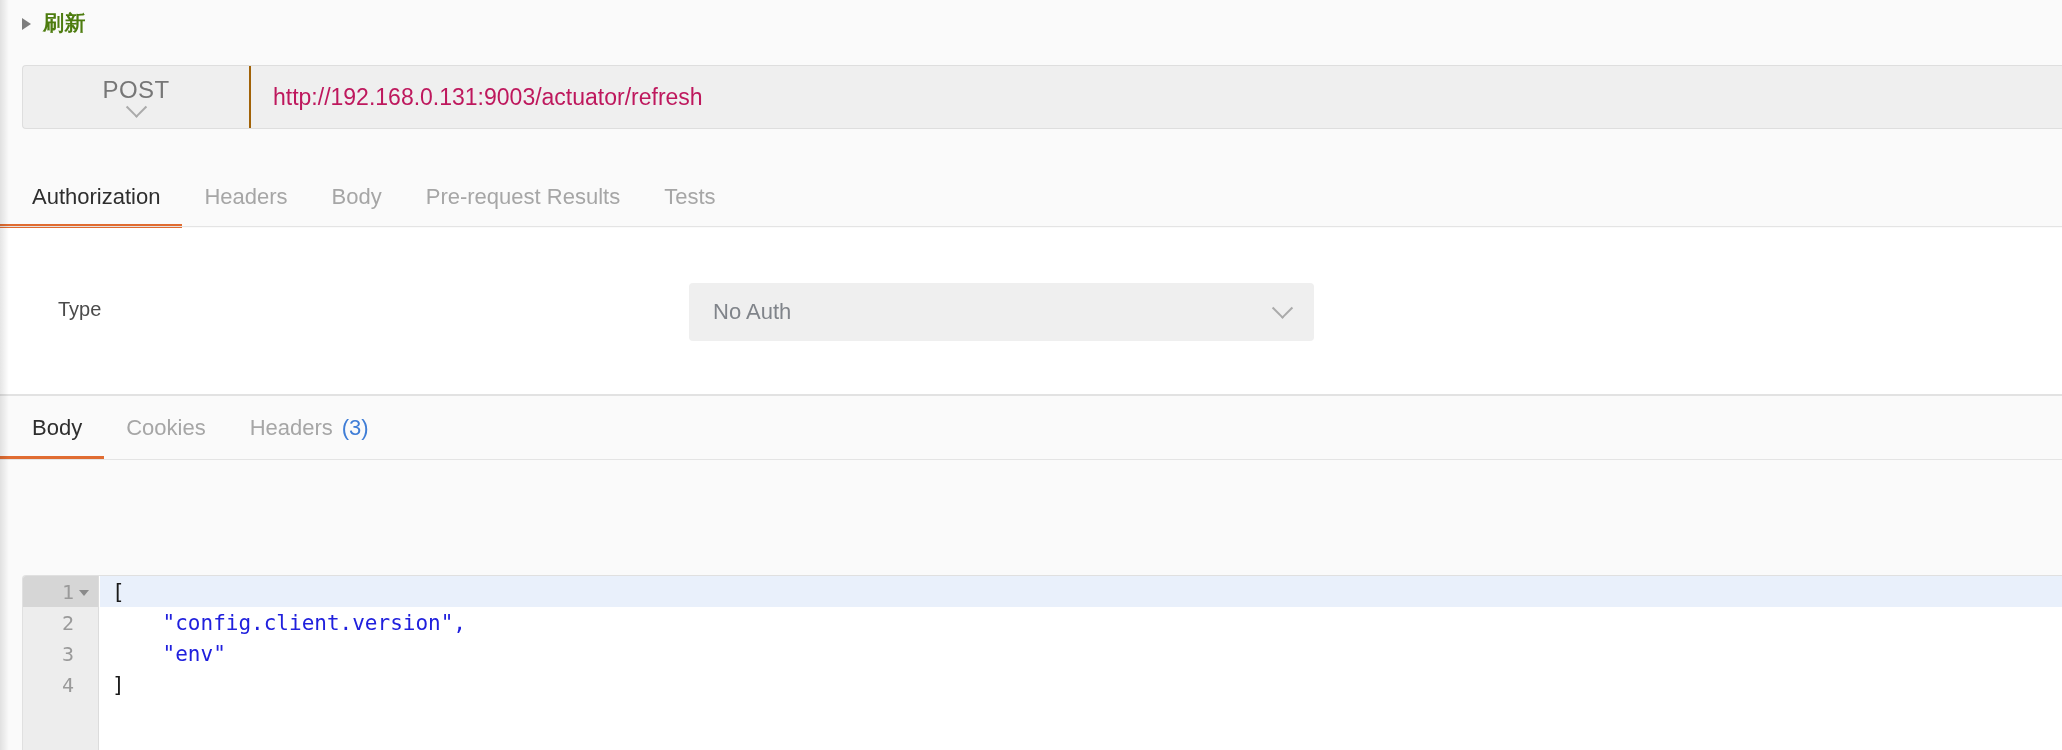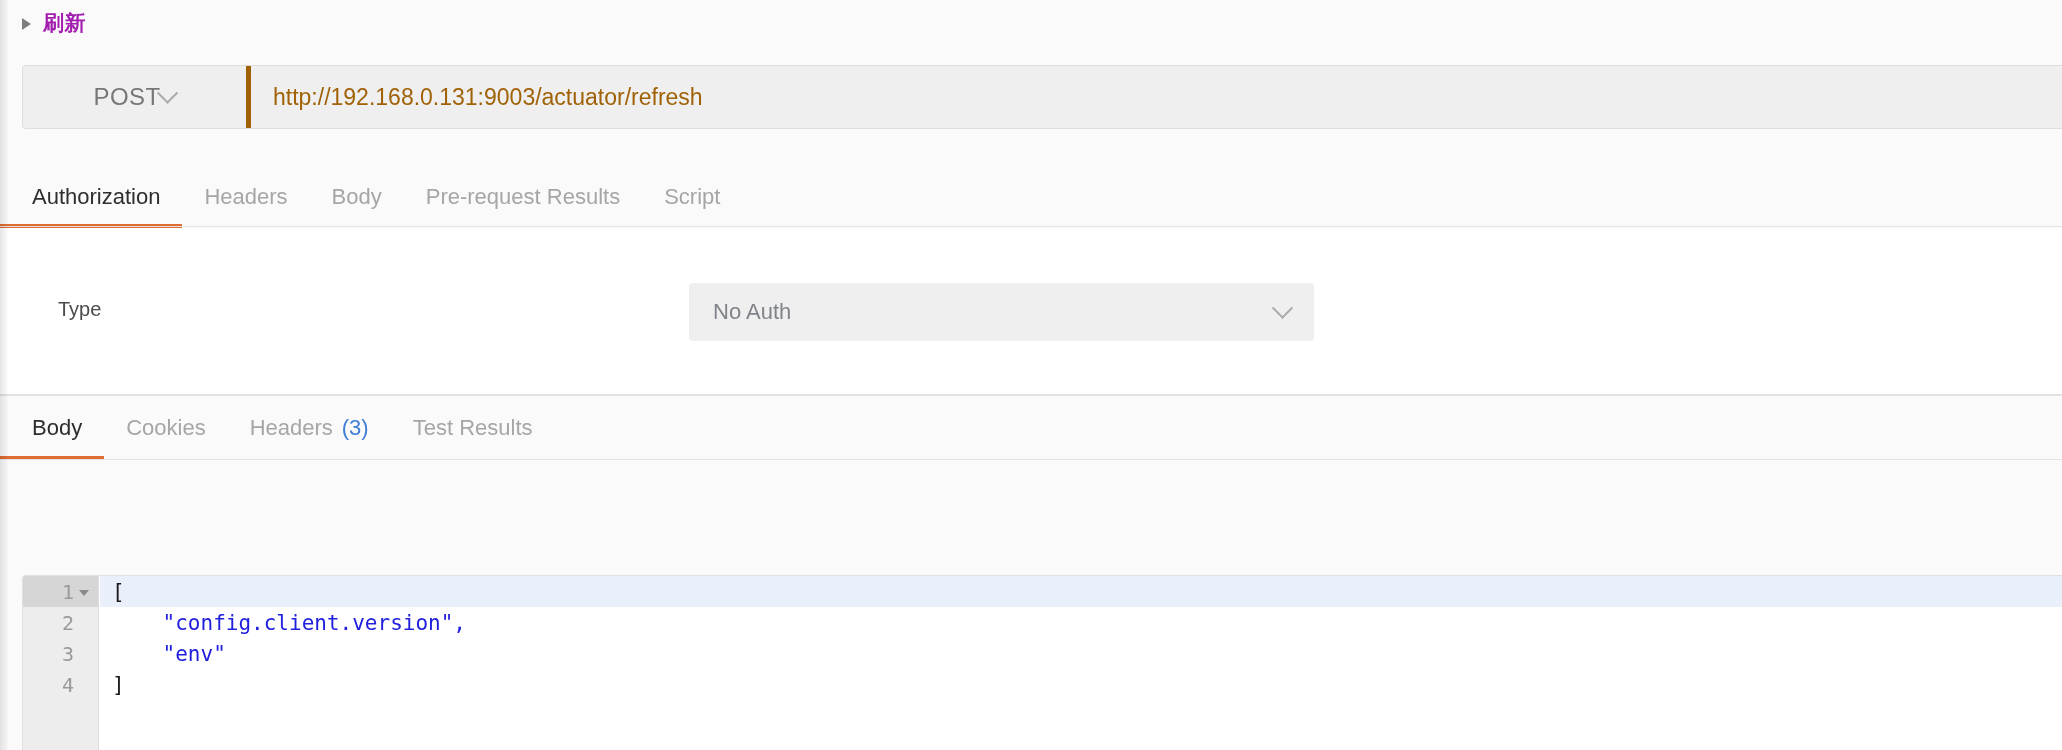--- a/index.html
+++ b/index.html
@@ -44,64 +44,65 @@
     width: 0; height: 0;
     border-left: 9px solid #7E7E7E;
     border-top: 6px solid transparent;
     border-bottom: 6px solid transparent;
     margin-right: 12px;
     margin-top: 1px;
   }
   #request-title-text {
     font-size: 21px;
     font-weight: 700;
-    color: #a21caf;
+    color: #4d7c0f;
     letter-spacing: 0.5px;
   }
 
   
   #url-bar {
     position: absolute;
     left: 22px; top: 65px;
     width: 2040px; height: 64px;
     display: flex;
     background: #EFEFEF;
     border: 1px solid #DEDEDE;
     border-right: none;
     border-radius: 4px 0 0 4px;
   }
   #method-selector {
     width: 228px;
     height: 100%;
     display: flex;
     align-items: center;
     justify-content: center;
-    border-right: 5px solid #a16207;
+    border-right: 2px solid #a16207;
     cursor: pointer;
     gap: 0;
+    flex-direction: column;
   }
   #method-label {
     font-size: 24px;
     color: #777777;
     letter-spacing: 0.4px;
   }
   .chevron-dn {
     width: 15px; height: 15px;
     border-right: 2.6px solid #AAAAAA;
     border-bottom: 2.6px solid #AAAAAA;
     transform: rotate(45deg) translate(-3px,-3px);
   }
   #url-input {
     flex: 1;
     height: 100%;
     display: flex;
     align-items: center;
     padding-left: 22px;
     font-size: 23px;
-    color: #a16207;
+    color: #be185d;
     background: transparent;
     border: none;
     outline: none;
     font-family: "Liberation Sans", sans-serif;
     cursor: text;
   }
 
   
   #request-tabs {
     position: absolute;
@@ -296,21 +297,21 @@
     <div class="tab">
       <span>Headers</span>
     </div>
     <div class="tab">
       <span>Body</span>
     </div>
     <div class="tab">
       <span>Pre-request Results</span>
     </div>
     <div class="tab">
-      <span>Script</span>
+      <span>Tests</span>
     </div>
   </div>
   <div id="request-tabs-rule"></div>
 
   <div id="auth-panel">
     <div id="auth-type-label">Type</div>
     <div id="auth-type-select">
       <span id="auth-type-value">No Auth</span>
       <span class="chevron-dn"></span>
     </div>
@@ -322,23 +323,20 @@
     <div class="tab active">
       <span>Body</span>
     </div>
     <div class="tab">
       <span>Cookies</span>
     </div>
     <div class="tab">
       <span>Headers</span>
       <span class="tab-count">(3)</span>
     </div>
-    <div class="tab">
-      <span>Test Results</span>
-    </div>
   </div>
   <div id="response-tabs-rule"></div>
 
   <div id="response-toolbar">
 
     
 
     
 
     

